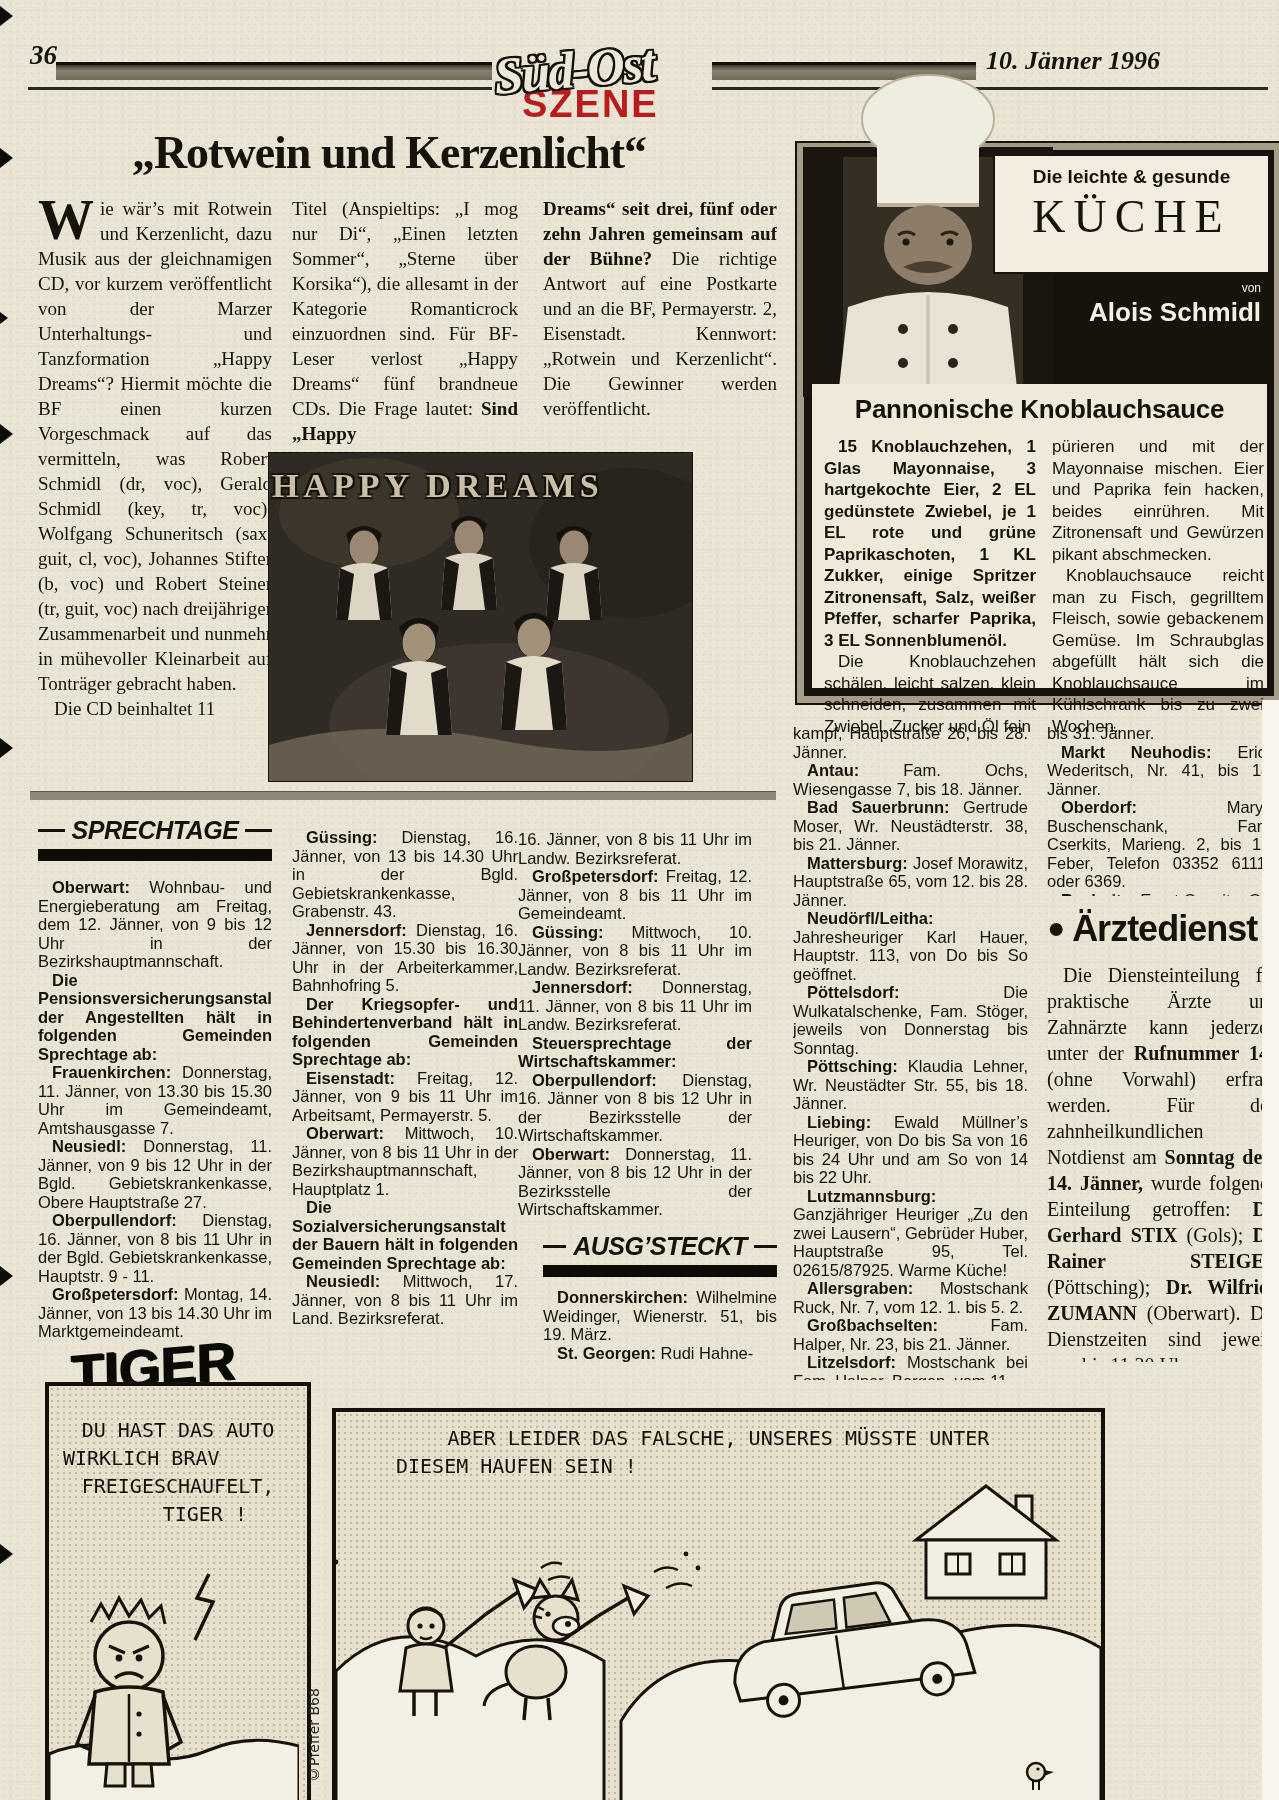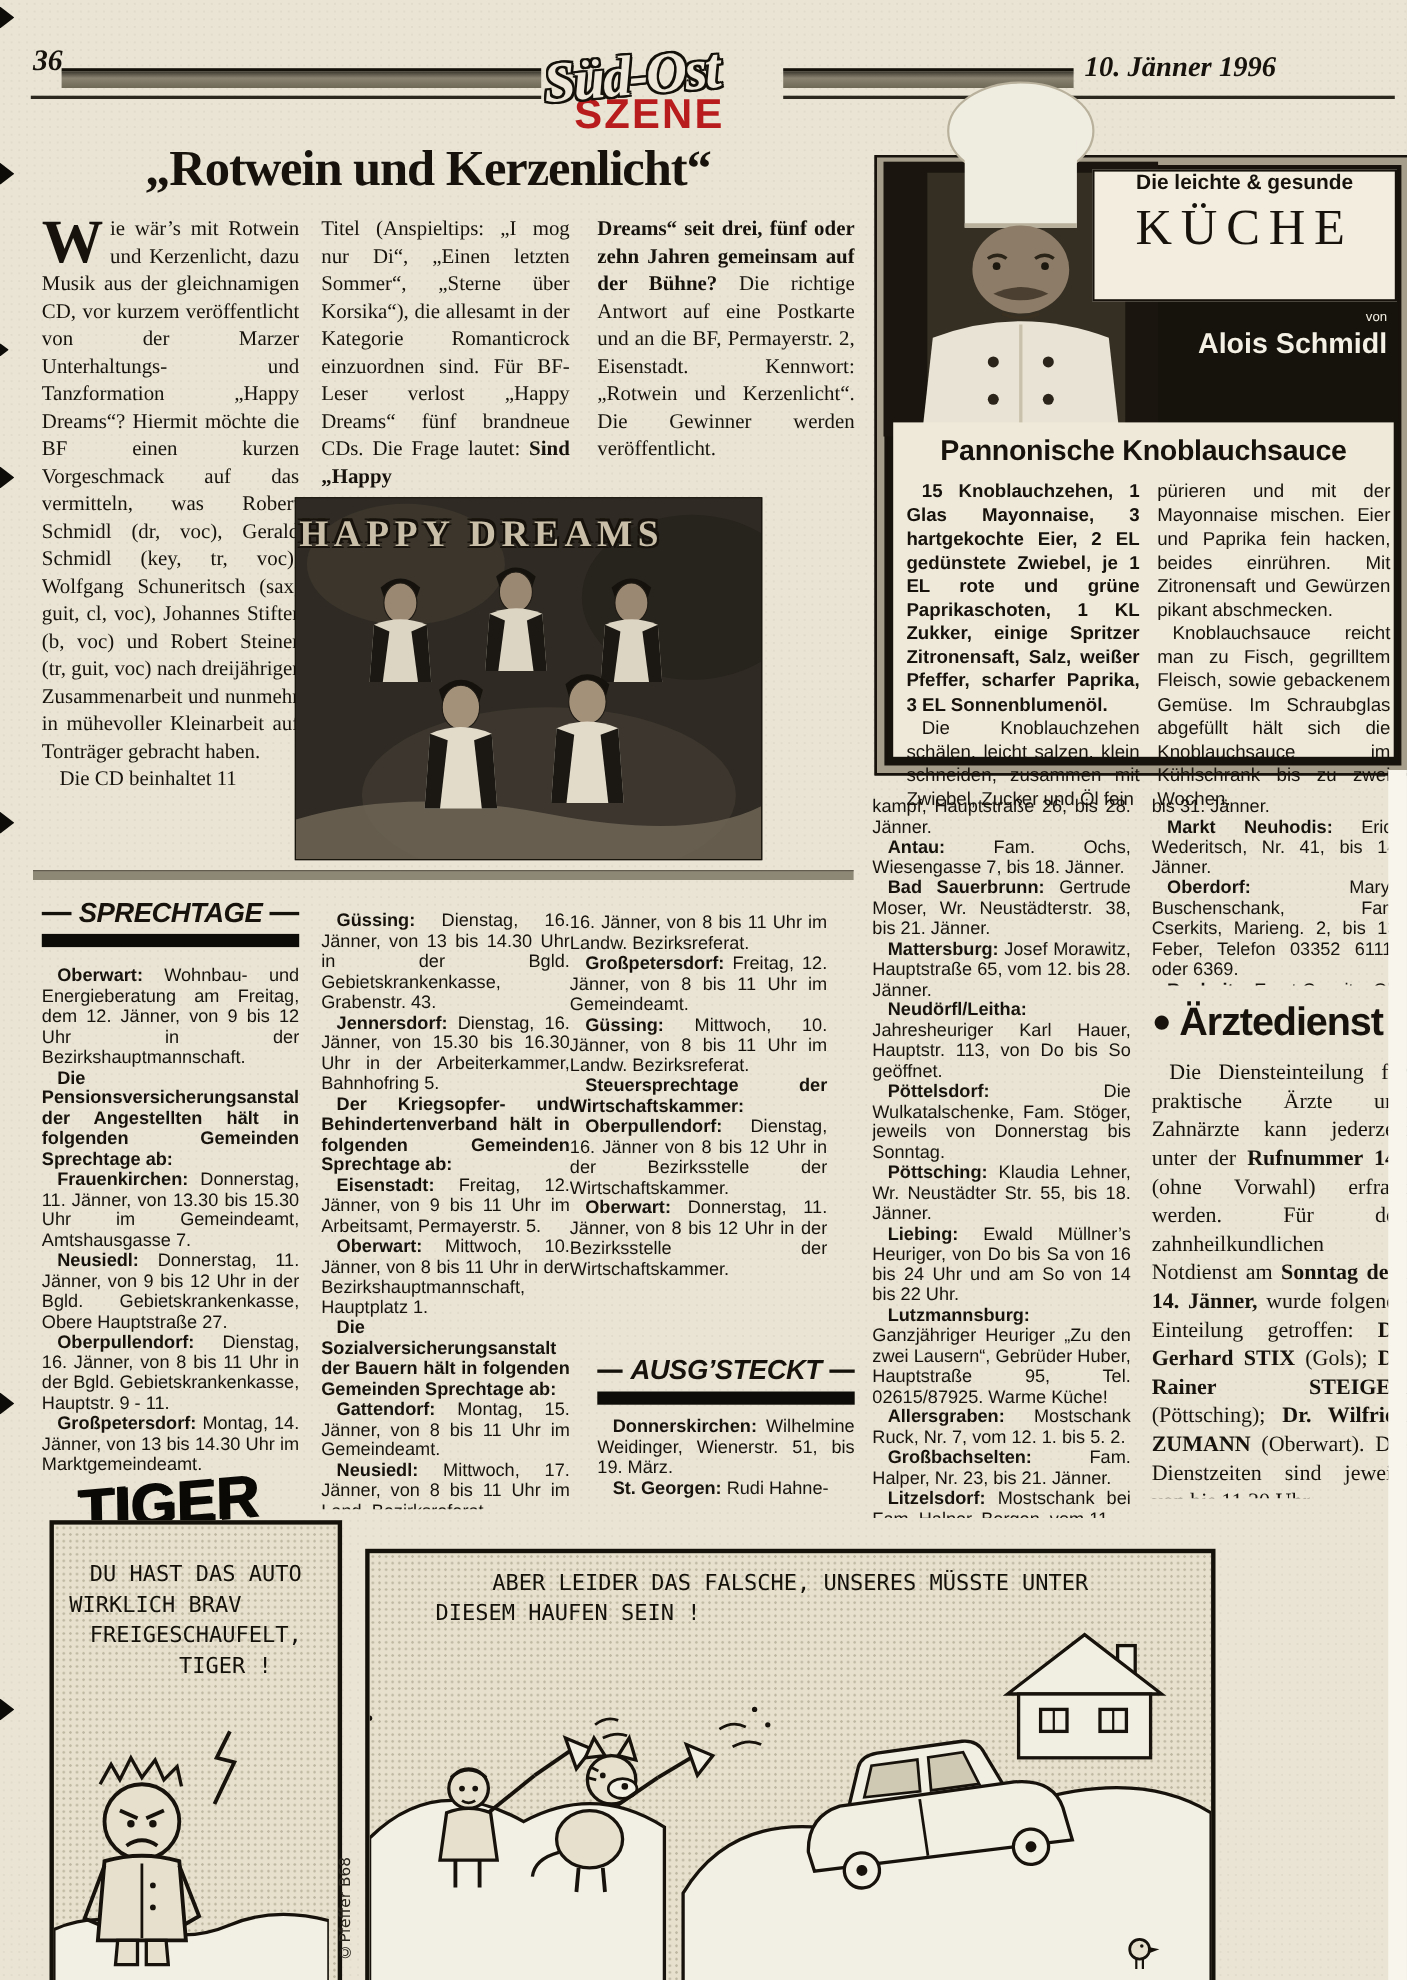--- a/index.html
+++ b/index.html
@@ -43,21 +43,21 @@
         border:1px solid #17130c;overflow:hidden;}
   .photo-caption{position:absolute;left:3px;top:14px;width:100%;text-align:left;
         font:700 34px "Liberation Serif",serif;letter-spacing:5px;color:#c9bfa8;
         text-shadow:-2px -2px 0 #17130c,2px -2px 0 #17130c,-2px 2px 0 #17130c,2px 2px 0 #17130c;}
   
   .kueche{position:absolute;left:795px;top:141px;width:484px;height:560px;background:#16130d;
         border:2px solid #17130c;box-shadow:inset 0 0 0 7px #a59d8a,inset 0 0 0 10px #17130c;}
   .chef-svg{position:absolute;left:6px;top:-76px;width:250px;height:330px;}
   .k-panel{position:absolute;left:196px;top:11px;right:11px;height:116px;background:#f2edde;
         border:2px solid #17130c;text-align:center;}
-  .k-tagline{font:700 19px "Liberation Sans",sans-serif;}
+  .k-tagline{font:700 19px "Liberation Sans",sans-serif;margin-top:10px;}
   .k-title{font:46px "Liberation Serif",serif;letter-spacing:8px;margin-top:2px;}
   .k-byline{position:absolute;right:20px;top:138px;text-align:right;color:#f4f0e4;
         font-family:"Liberation Sans",sans-serif;}
   .k-byline .pre{font-size:12px;display:block;}
   .k-byline .name{font-size:26px;font-weight:700;display:block;margin-top:2px;}
   .recipe{position:absolute;left:15px;top:241px;right:14px;height:304px;background:#efe9da;}
   .r-title{margin:10px 0 20px;text-align:center;font:800 26px "Liberation Sans",sans-serif;letter-spacing:-.3px;}
   .rcol{position:absolute;top:52px;width:212px;font:17px/21.5px "Liberation Sans",sans-serif;text-align:justify;}
   .rcol p{margin:0;}
   .rcol .ind{text-indent:14px;}
@@ -252,27 +252,27 @@
       <p class="ent"><b>Oberpullendorf: </b><span>Dienstag, 16. Jänner, von 8 bis 11 Uhr in der Bgld. Gebietskrankenkasse, Hauptstr. 9 - 11.</span></p>
       <p class="ent"><b>Großpetersdorf: </b><span>Montag, 14. Jänner, von 13 bis 14.30 Uhr im Marktgemeindeamt.</span></p>
     </div>
   <div class="list" id="s2">
       <p class="ent"><b>Güssing: </b><span>Dienstag, 16. Jänner, von 13 bis 14.30 Uhr in der Bgld. Gebietskrankenkasse, Grabenstr. 43.</span></p>
       <p class="ent"><b>Jennersdorf: </b><span>Dienstag, 16. Jänner, von 15.30 bis 16.30 Uhr in der Arbeiterkammer, Bahnhofring 5.</span></p>
       <p class="ent"><b>Der Kriegsopfer- und Behindertenverband hält in folgenden Gemeinden Sprechtage ab: </b></p>
       <p class="ent"><b>Eisenstadt: </b><span>Freitag, 12. Jänner, von 9 bis 11 Uhr im Arbeitsamt, Permayerstr. 5.</span></p>
       <p class="ent"><b>Oberwart: </b><span>Mittwoch, 10. Jänner, von 8 bis 11 Uhr in der Bezirkshauptmannschaft, Hauptplatz 1.</span></p>
       <p class="ent"><b>Die Sozialversicherungsanstalt der Bauern hält in folgenden Gemeinden Sprechtage ab: </b></p>
-      <p class="ent"><b>Gattendorf: </b><span>Montag, 15. Jänner, von 8 bis 11 Uhr im Gemeindeamt.</span></p>
       <p class="ent"><b>Neusiedl: </b><span>Mittwoch, 17. Jänner, von 8 bis 11 Uhr im Land. Bezirksreferat.</span></p>
     </div>
   <div class="list" id="s3">
       <p class="ent noind"><span>16. Jänner, von 8 bis 11 Uhr im Landw. Bezirksreferat.</span></p>
       <p class="ent"><b>Großpetersdorf: </b><span>Freitag, 12. Jänner, von 8 bis 11 Uhr im Gemeindeamt.</span></p>
       <p class="ent"><b>Güssing: </b><span>Mittwoch, 10. Jänner, von 8 bis 11 Uhr im Landw. Bezirksreferat.</span></p>
+      <p class="ent"><b>Jennersdorf: </b><span>Donnerstag, 11. Jänner, von 8 bis 11 Uhr im Landw. Bezirksreferat.</span></p>
       <p class="ent"><b>Steuersprechtage der Wirtschaftskammer: </b></p>
       <p class="ent"><b>Oberpullendorf: </b><span>Dienstag, 16. Jänner von 8 bis 12 Uhr in der Bezirksstelle der Wirtschaftskammer.</span></p>
       <p class="ent"><b>Oberwart: </b><span>Donnerstag, 11. Jänner, von 8 bis 12 Uhr in der Bezirksstelle der Wirtschaftskammer.</span></p>
     </div>
 
   <div class="sec-head" id="ausg-head">
     <div class="sec-row">
         <span class="sec-title">AUSG’STECKT</span>
       </div>
     <div class="sec-bar"></div>

